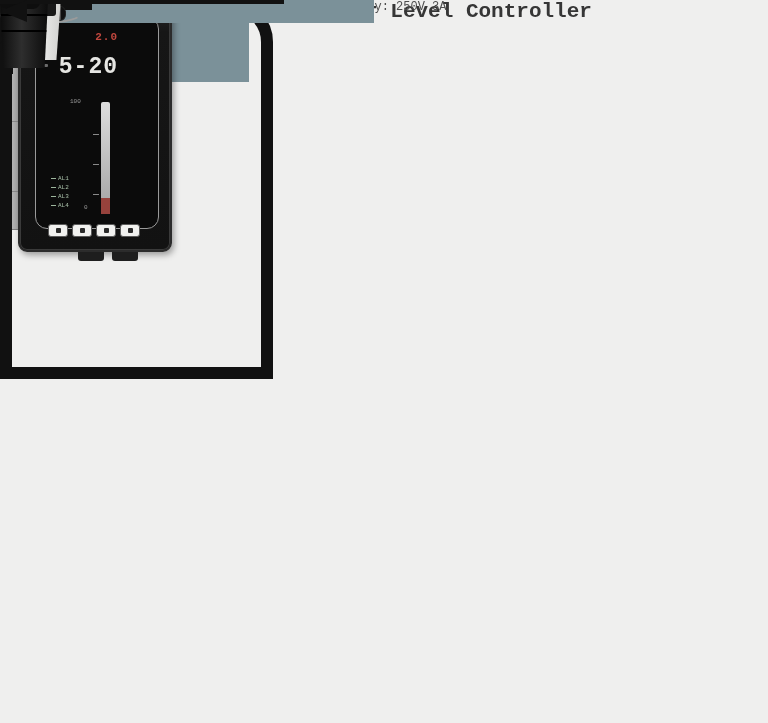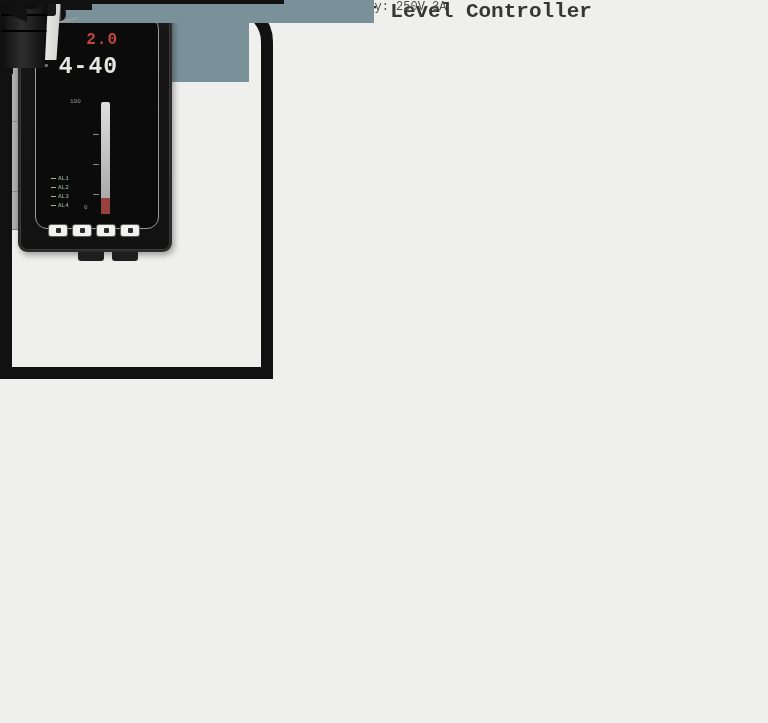--- a/index.html
+++ b/index.html
@@ -94,21 +94,21 @@
     left:18px; top:0; width:154px; height:252px;
     background: linear-gradient(180deg,#6e6e6e 0,#242424 10px,#161616 30px,#121212 100%);
     border:2px solid #2c2c2c; border-radius:9px;
     box-shadow: inset 0 0 0 1px #3a3a3a, 2px 3px 6px rgba(0,0,0,.35);
   }
   .inst-window {
     position:absolute; left:15px; top:15px; width:124px; height:212px;
     background:#0b0b0b; border:1px solid #9a9a9a; border-radius:12px;
   }
   .seg-red   { position:absolute; left:28px; top:13px; width:54px; text-align:right;
-               font-size:16px; font-weight:bold; color:var(--display-red,#c0473e); letter-spacing:1px; }
+               font-size:11px; font-weight:bold; color:var(--display-red,#c0473e); letter-spacing:1px; }
   .seg-white { position:absolute; left:10px; top:36px; width:72px; text-align:right;
                font-size:23px; font-weight:bold; color:var(--display-white,#e6e6e3); letter-spacing:1px; }
   .bargraph  { position:absolute; left:65px; top:84px; width:9px; height:112px;
                background:linear-gradient(180deg,#dedede,#a2a2a2); border-radius:2px; }
   .bar-red   { position:absolute; left:0; bottom:0; width:100%; height:16px; background:#97423c; }
   .scale-top { position:absolute; left:34px; top:80px; font-size:6px; color:#9a9a9a; }
   .scale-bot { position:absolute; left:48px; top:186px; font-size:6px; color:#9a9a9a; }
   .tick { position:absolute; left:57px; width:6px; height:1px; background:#8a8a8a; }
   .pv-dot { position:absolute; width:4px; height:3px; background:#6a6a6a; border-radius:1px; }
   .ind-col { position:absolute; left:15px; top:156px; }
@@ -168,21 +168,21 @@
   <div class="abs inst-side">
     <div class="seam" style="top:40px"></div>
     <div class="seam" style="top:120px"></div>
     <div class="seam" style="top:190px"></div>
   </div>
   <div class="abs inst-face">
     <div class="inst-window">
       <div class="pv-dot" style="left:8px; top:18px"></div>
       <div class="pv-dot" style="left:8px; top:46px"></div>
       <div class="seg-red">2.0</div>
-      <div class="seg-white">4-40</div>
+      <div class="seg-white">5-20</div>
       <div class="scale-top">100</div>
       <div class="bargraph">
         <div class="bar-red"></div>
       </div>
       <div class="tick" style="top:116px"></div>
       <div class="tick" style="top:146px"></div>
       <div class="tick" style="top:176px"></div>
       <div class="scale-bot">0</div>
       <div class="ind-col">
         <div class="ind-row">

